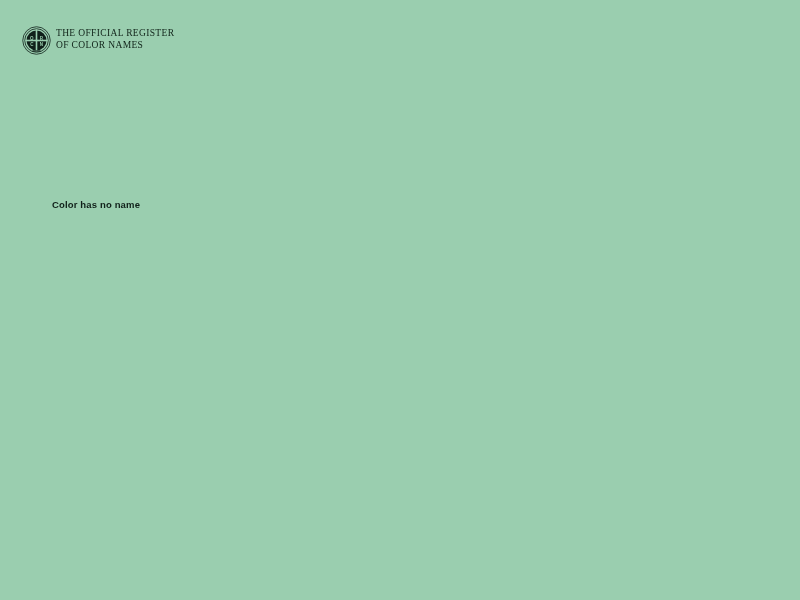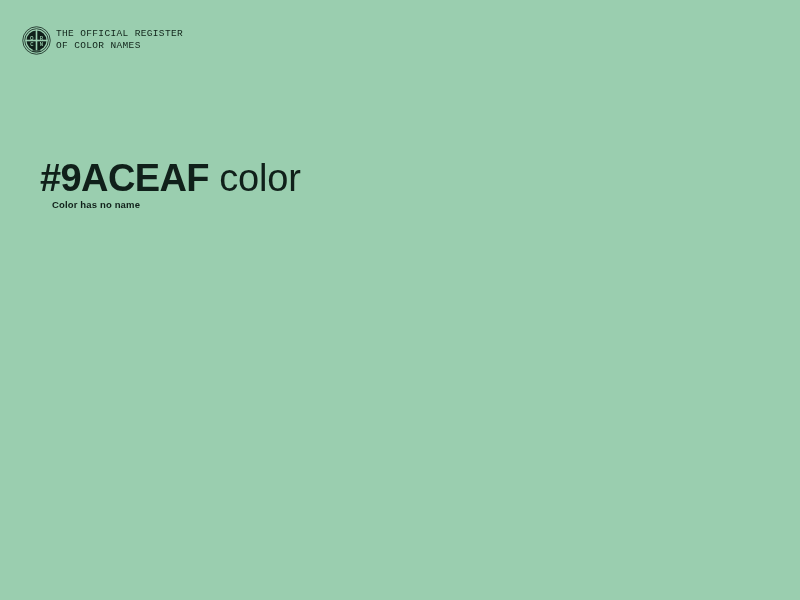--- a/index.html
+++ b/index.html
@@ -36,21 +36,21 @@
     flex: 0 0 29px;
     display: block;
     margin-top: 0px;
   }
   .brand-text {
     display: block;
     padding-top: 2px;
   }
   .brand-line {
     display: block;
-    font-family: Liberation Mono, monospace;
+    font-family: Liberation Serif, serif;
     font-size: 9.5px;
     line-height: 11.5px;
     letter-spacing: 0.35px;
     color: #11241a;
     white-space: nowrap;
     font-weight: 400;
   }
 
   
   .headline {
@@ -119,19 +119,16 @@
       <text x="38.5" y="38.5" font-family="Liberation Sans, sans-serif" font-size="9" font-weight="700" fill="#9aceaf" text-anchor="middle" dominant-baseline="middle">N</text>
       <path d="M21 50 h16" stroke="#10201a" stroke-width="2.4" fill="none"></path>
     </svg>
 
     <span class="brand-text">
       <span class="brand-line">THE OFFICIAL REGISTER</span>
       <span class="brand-line">OF COLOR NAMES</span>
     </span>
   </div>
 
-  <h1 class="headline">
-    <span class="hex">#9ACEAF</span><span class="word"> <span>color</span></span>
-  </h1>
 
   <div class="subtitle">Color has no name</div>
 
 </div>
 
 </body></html>

